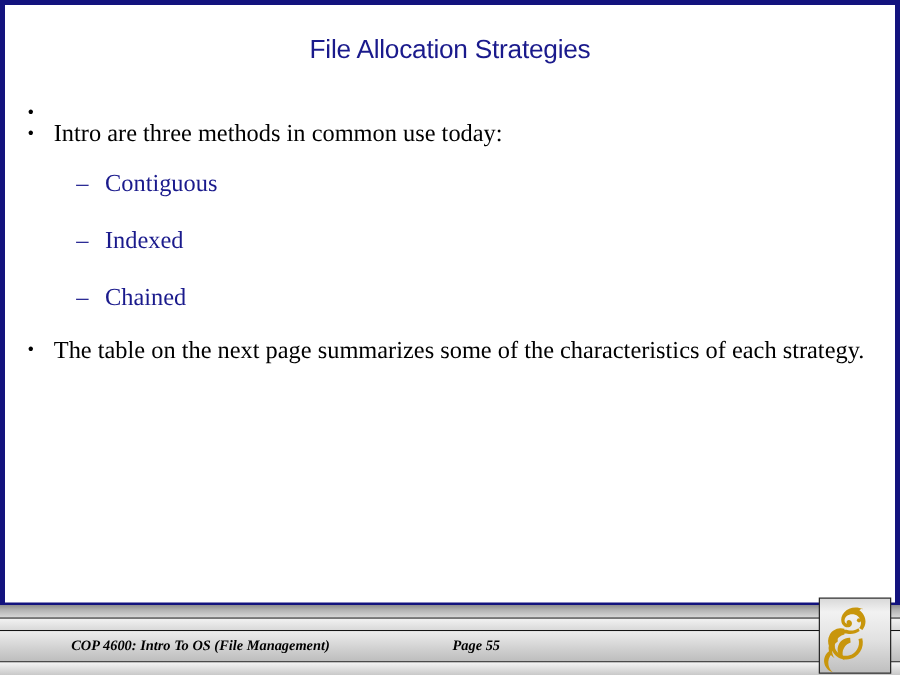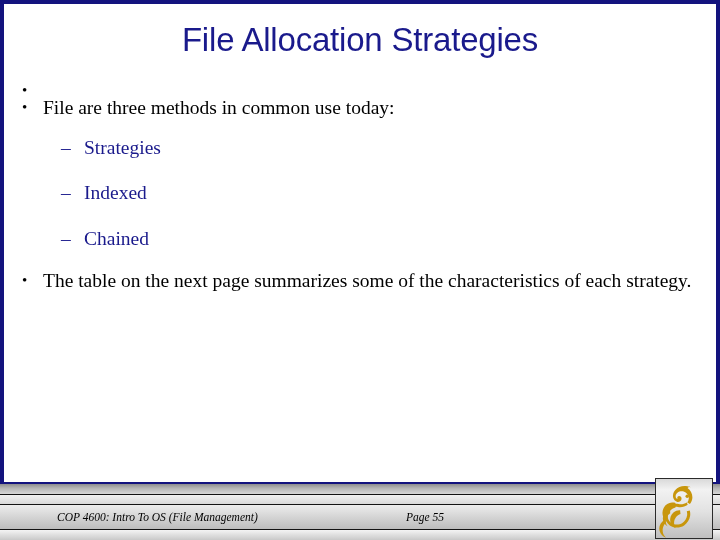--- a/index.html
+++ b/index.html
@@ -32,21 +32,21 @@
   }
 
   
   #title {
     position: absolute;
     left: 4px;
     top: 24px;
     width: 712px;
     text-align: center;
     font-family: "Liberation Sans", "DejaVu Sans", sans-serif;
-    font-size: 33px;
+    font-size: 21px;
     line-height: 32px;
     color: #1a1a8c;
     letter-spacing: -0.2px;
     white-space: nowrap;
   }
 
   
   #body {
     position: absolute;
     left: 0;
@@ -133,32 +133,32 @@
   }
 
   #footer-text {
     position: absolute;
     left: 0;
     top: 21px;
     width: 660px;
     height: 25px;
     line-height: 25px;
     font-size: 11.5px;
-    font-weight: normal;
+    font-weight: bold;
     font-style: italic;
     color: #000000;
     white-space: nowrap;
   }
   #footer-text > span {
     position: absolute;
     top: 0;
     line-height: 25px;
   }
   #f-course { left: 57px; }
-  #f-page   { left: 362px; margin-left: 44px; }
+  #f-page   { left: 362px; }
   #f-copy   { left: 465px; }
 
   
   #logo-box {
     position: absolute;
     left: 655px;
     top: 478px;
     width: 58px;
     height: 61px;
     box-sizing: border-box;
@@ -180,28 +180,28 @@
   <div id="body">
 
     <div class="l1">
       <span class="bullet">•</span>
     </div>
 
     <div class="sp-17"></div>
 
     <div class="l1">
       <span class="bullet">•</span>
-      <span>File are three methods in common use today:</span>
+      <span>Intro are three methods in common use today:</span>
     </div>
 
     <div class="sp-14"></div>
 
     <div class="l2">
       <span class="dash">–</span>
-      <span>Strategies</span>
+      <span>Contiguous</span>
     </div>
 
     <div class="sp-20"></div>
 
     <div class="l2">
       <span class="dash">–</span>
       <span>Indexed</span>
     </div>
 
     <div class="sp-20"></div>

